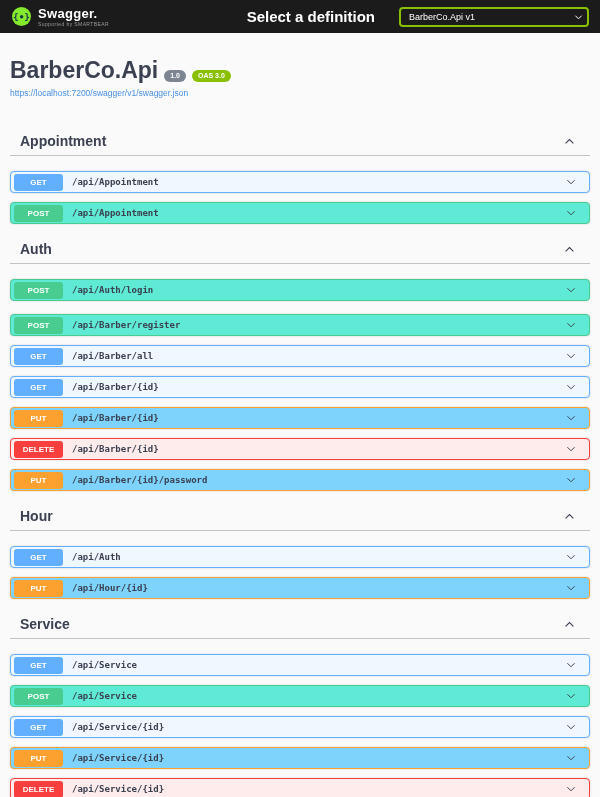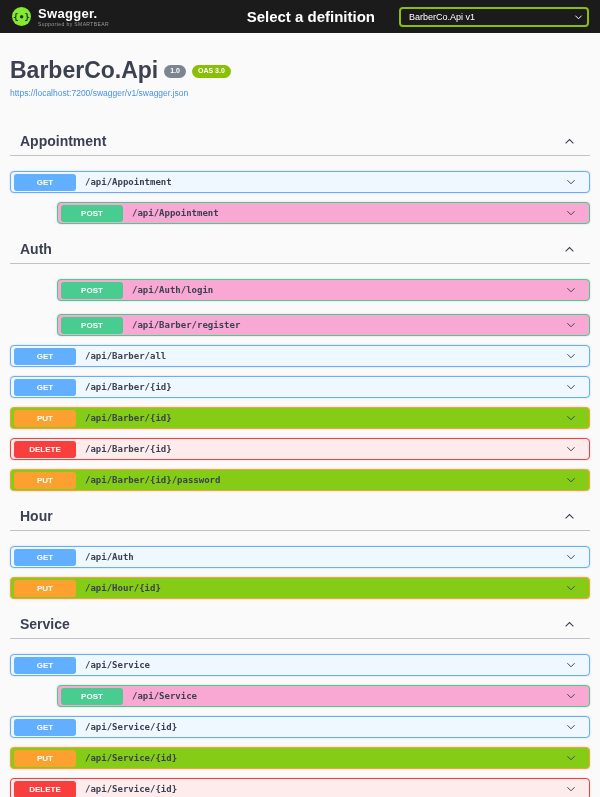--- a/index.html
+++ b/index.html
@@ -41,21 +41,21 @@
     outline:none;
   }
   .select-wrap .sel-chev {
     position:absolute; right:6px; top:50%; transform:translateY(-50%);
     pointer-events:none; display:flex;
   }
 
   
   .wrapper { padding:0 10px; }
   .info { margin-top:26px; }
-  .title-row { display:flex; align-items:center; }
+  .title-row { display:flex; align-items:flex-end; }
   .api-title { font-size:23px; font-weight:700; color:#3b4151; line-height:1; }
   .pill {
     display:inline-block; color:#fff; font-size:7px; font-weight:700;
     padding:2px 6px; border-radius:9px; margin-left:6px; margin-top:2px; line-height:1.2;
   }
   .pill.version { background:var(--version-badge-bg,#7d8492); }
   .pill.oas { background:var(--oas-badge-bg,#89bf04); }
   .spec-link {
     display:inline-block; margin-top:6px;
     color:var(--link,#4990e2); font-size:8.5px; text-decoration:none;
@@ -75,36 +75,36 @@
   .opblock {
     display:flex; align-items:center;
     height:22px;
     border:1px solid; border-radius:4px;
     margin-bottom:9px;
     padding:0 12px 0 3px;
     box-shadow:0 0 2px rgba(0,0,0,.18);
     cursor:pointer;
   }
   .method-badge {
-    width:62px; text-align:center;
+    width:49px; text-align:center;
     font-size:8px; font-weight:700; color:#fff;
     padding:4px 0; border-radius:3px;
     font-family:"Liberation Sans", sans-serif;
     flex:0 0 auto;
   }
   .op-path {
     margin-left:9px;
     font-family:"DejaVu Sans Mono", monospace;
     font-size:9px; font-weight:700; color:#3b4151;
   }
   .op-arrow { margin-left:auto; display:flex; }
 
   .opblock.get    { border-color:var(--get,#61affe);    background:#eff7ff; }
-  .opblock.post   { border-color:var(--post,#49cc90);   background:#f9a8d4;margin-left:47px; }
-  .opblock.put    { border-color:var(--put,#fca130);    background:#84cc16; }
+  .opblock.post   { border-color:var(--post,#49cc90);   background:#5eead4; }
+  .opblock.put    { border-color:var(--put,#fca130);    background:#7dd3fc; }
   .opblock.delete { border-color:var(--delete,#f93e3e); background:#feebeb; }
   .opblock.get    .method-badge { background:var(--get,#61affe); }
   .opblock.post   .method-badge { background:var(--post,#49cc90); }
   .opblock.put    .method-badge { background:var(--put,#fca130); }
   .opblock.delete .method-badge { background:var(--delete,#f93e3e); }
 </style>
 </head>
 <body>
 
 <div class="topbar">

